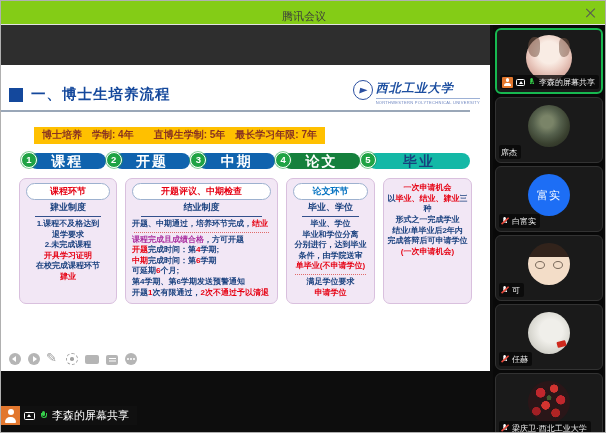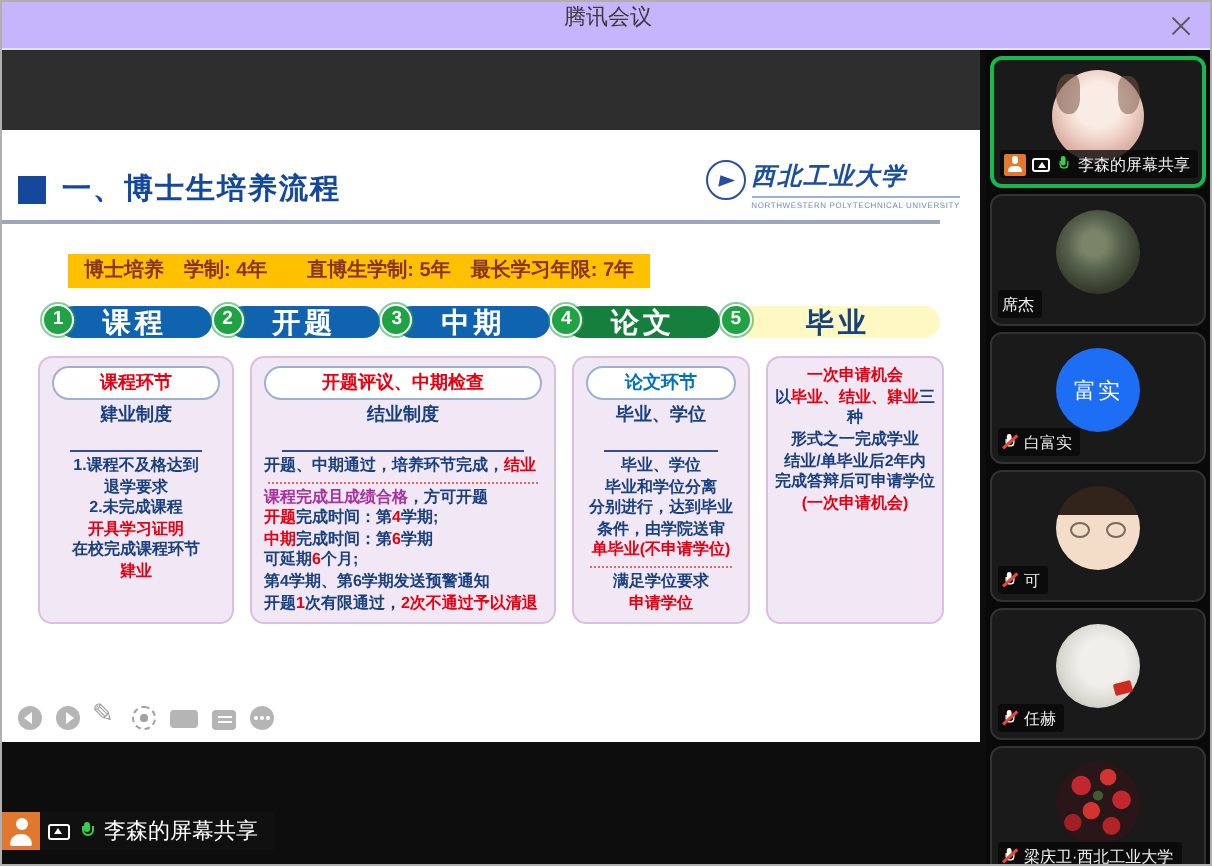--- a/index.html
+++ b/index.html
@@ -1,20 +1,20 @@
 <!DOCTYPE html>
 <html><head>
 <meta charset="utf-8">
 <style>
   html,body{margin:0;padding:0}
   body{width:606px;height:433px;overflow:hidden;font-family:"Liberation Sans","DejaVu Sans",sans-serif;background:#888}
   .app{width:606px;height:433px;box-sizing:border-box;border:1px solid #b0b0b0;display:flex;flex-direction:column;background:#0d0d0d}
 
   
-  .titlebar{height:23px;background:#c4b5fd;display:flex;align-items:flex-start;flex:none;border-bottom:1px solid #e3e3e3}
+  .titlebar{height:23px;background:#84cc16;display:flex;align-items:flex-end;flex:none;border-bottom:1px solid #e3e3e3}
   .tspacer{width:92px;flex:none}
   .wtitle{flex:1;text-align:center;font-size:11px;color:#3c3c3c}
   .winctl{display:flex;height:100%;flex:none}
   .wbtn{width:30px;height:100%;display:flex;align-items:center;justify-content:center;cursor:default}
   .close-ic{position:relative;width:10px;height:10px;display:block}
   .close-ic::before,.close-ic::after{content:"";position:absolute;left:4.5px;top:-1px;width:1.2px;height:12px;background:#555}
   .close-ic::before{transform:rotate(45deg)}
   .close-ic::after{transform:rotate(-45deg)}
 
   
@@ -45,21 +45,21 @@
 
   
   .boxes{display:flex;gap:8px;margin:7px 18px 0 18px;align-items:stretch}
   .pbox{background:#f2e7f5;border:1px solid #d9c0de;border-radius:7px;padding:4px 3px;box-sizing:border-box;min-height:126px;text-align:center;font-size:8px;font-weight:bold;line-height:1.33;color:#1a417f}
   .pbox:nth-child(1){flex:0 0 98px}
   .pbox:nth-child(2){flex:0 0 153px}
   .pbox:nth-child(3){flex:1}
   .pbox:nth-child(4){flex:1}
   .pbox.left .bline{text-align:left;padding:0 3px}
   .pill{background:#fff;border:1px solid #9db1cf;border-radius:9px;margin:0 3px 2px;padding:1.5px 2px;font-size:9px;font-weight:bold}
-  .bhead{color:#1a417f;font-size:9px;margin:1px 12px 2px;border-bottom:1.2px solid #33508c;padding-bottom:11px}
+  .bhead{color:#1a417f;font-size:9px;margin:1px 12px 2px;border-bottom:1.2px solid #33508c;padding-bottom:2px}
   .dotsep{border-top:1.5px dotted #e06a6a;margin:2px 5px}
 
   
   .ptoolbar{position:absolute;left:8px;bottom:6px;display:flex;align-items:center;gap:7px}
   .tb{display:inline-block;width:12px;height:12px;position:relative;cursor:default}
   .ic-prev,.ic-next,.ic-more{background:#b5b5b5;border-radius:50%}
   .ic-prev::after{content:"";position:absolute;left:3px;top:3px;border-top:3px solid transparent;border-bottom:3px solid transparent;border-right:4.5px solid #fff}
   .ic-next::after{content:"";position:absolute;left:4.5px;top:3px;border-top:3px solid transparent;border-bottom:3px solid transparent;border-left:4.5px solid #fff}
   .ic-pen::after{content:"✎";position:absolute;left:-1px;top:-3px;font-size:13px;color:#9c9c9c;font-family:"DejaVu Sans",sans-serif}
   .ic-laser{border:1.2px dashed #a2a2a2;border-radius:50%;box-sizing:border-box}
@@ -174,21 +174,21 @@
             <div class="flow-step">
               <span class="flow-num">3</span>
               <span class="flow-bar" style="background: rgb(16, 99, 174); color: rgb(255, 255, 255);">中期</span>
             </div>
             <div class="flow-step">
               <span class="flow-num">4</span>
               <span class="flow-bar" style="background: #15803d; color: rgb(255, 255, 255);">论文</span>
             </div>
             <div class="flow-step" style="flex: 1.3 1 0%;">
               <span class="flow-num">5</span>
-              <span class="flow-bar" style="background: #fef9c3; color: rgb(23, 66, 126);">毕业</span>
+              <span class="flow-bar" style="background: #14b8a6; color: rgb(23, 66, 126);">毕业</span>
             </div>
           </div>
 
         <div class="boxes">
             <div class="pbox">
               <div class="pill" style="color: rgb(230, 0, 18);">课程环节</div>
               <div class="bhead">肄业制度</div>
               <div class="bline"><span style="color: rgb(26, 65, 127);">1.课程不及格达到</span></div>
               <div class="bline"><span style="color: rgb(26, 65, 127);">退学要求</span></div>
               <div class="bline"><span style="color: rgb(26, 65, 127);">2.未完成课程</span></div>

